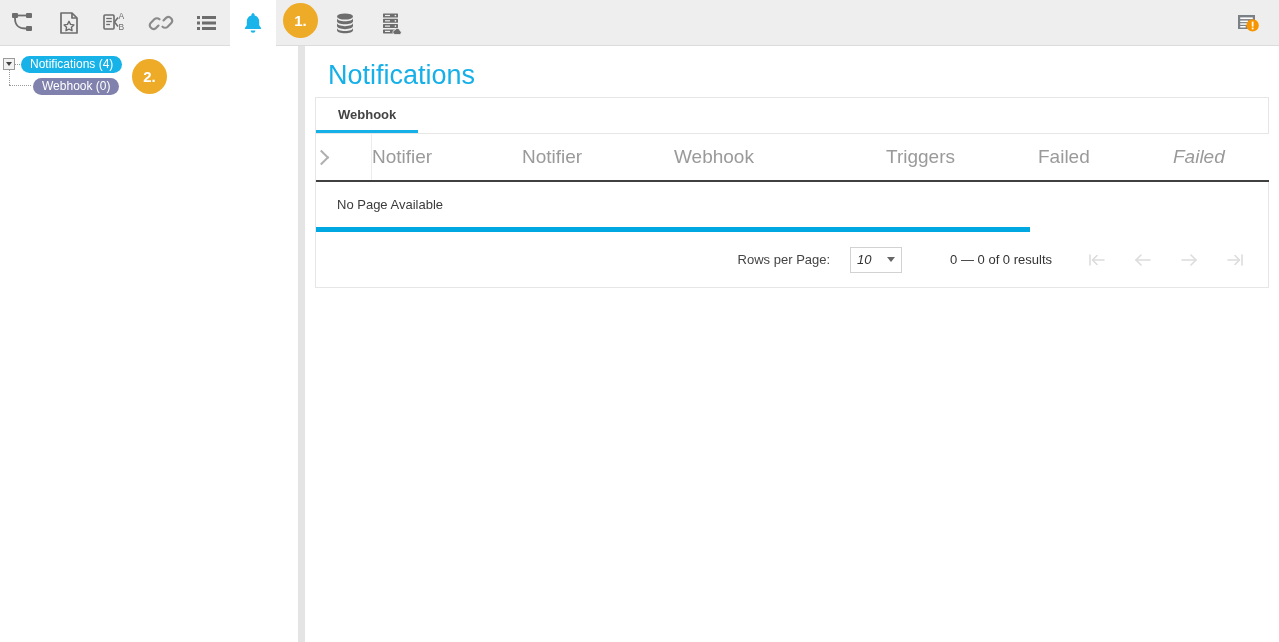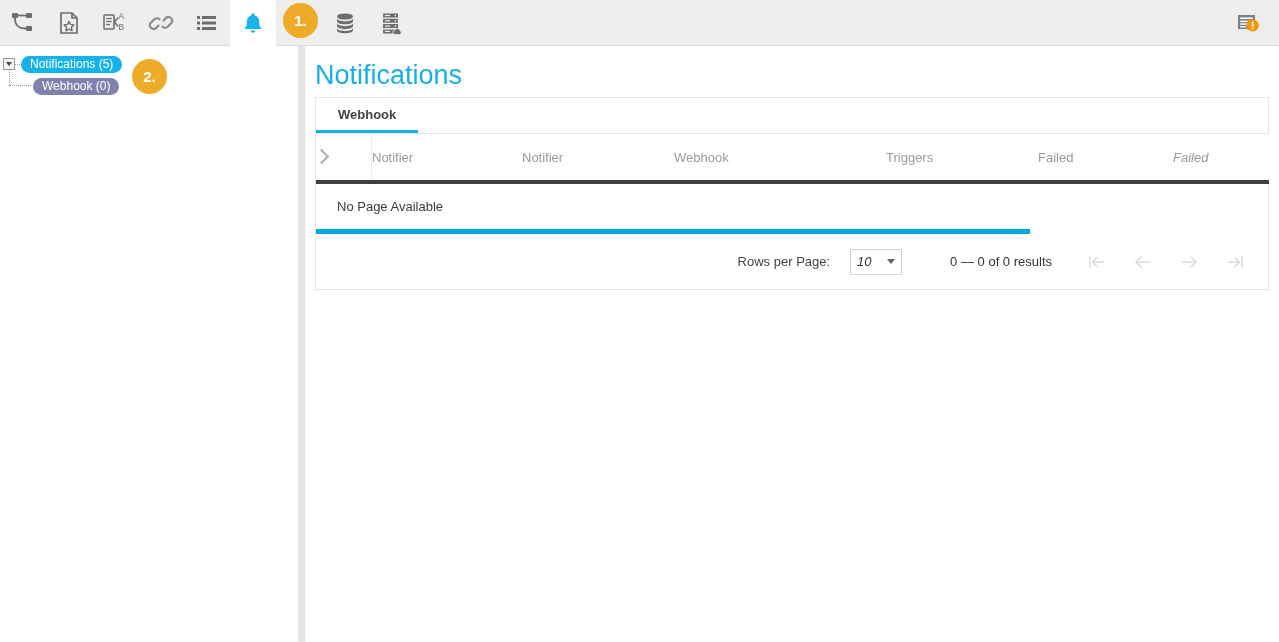--- a/index.html
+++ b/index.html
@@ -172,21 +172,21 @@
     position: absolute;
     top: 46px;
     left: 305px;
     width: 974px;
     height: 596px;
     background: #ffffff;
     overflow: hidden;
   }
   .page-title {
     position: absolute;
-    left: 10px;
+    left: 23px;
     top: 14px;
     font-size: 27px;
     color: #16b0e9;
     font-family: "Liberation Sans", sans-serif;
   }
 
   .card {
     position: absolute;
     left: 10px;
     top: 51px;
@@ -219,26 +219,26 @@
     border-bottom: 3px solid #16b0e9;
   }
 
   table.grid {
     width: 100%;
     border-collapse: collapse;
     table-layout: fixed;
   }
   table.grid th {
     height: 46px;
-    font-size: 13px;
+    font-size: 19px;
     font-weight: normal;
     color: #9a9a9a;
     text-align: left;
     padding: 0;
-    border-bottom: 4px solid #404040;
+    border-bottom: 2px solid #404040;
     background: #ffffff;
     font-family: "Liberation Sans", sans-serif;
   }
   th.expander-col {
     width: 55px;
     border-right: 1px solid #ececec;
     text-align: center;
   }
   th.col-notifier   { width: 150px; padding-left: 35px; }
   th.col-frequency  { width: 152px; padding-left: 15px; }
@@ -499,21 +499,21 @@
   <div class="step-badge" id="badge-2">2.</div>
 
   <div class="sidebar">
     <div class="tree">
 
       <div class="tree-row">
         <div class="toggle-box">
           <span class="caret"></span>
         </div>
         <div class="stub-h"></div>
-        <div class="pill" id="pill-notifications">Notifications (5)</div>
+        <div class="pill" id="pill-notifications">Notifications (4)</div>
       </div>
 
       <div class="tree-child">
         <div class="connector-v"></div>
         <div class="connector-h"></div>
         <div class="pill" id="pill-webhook">Webhook (0)</div>
       </div>
 
     </div>
   </div>

